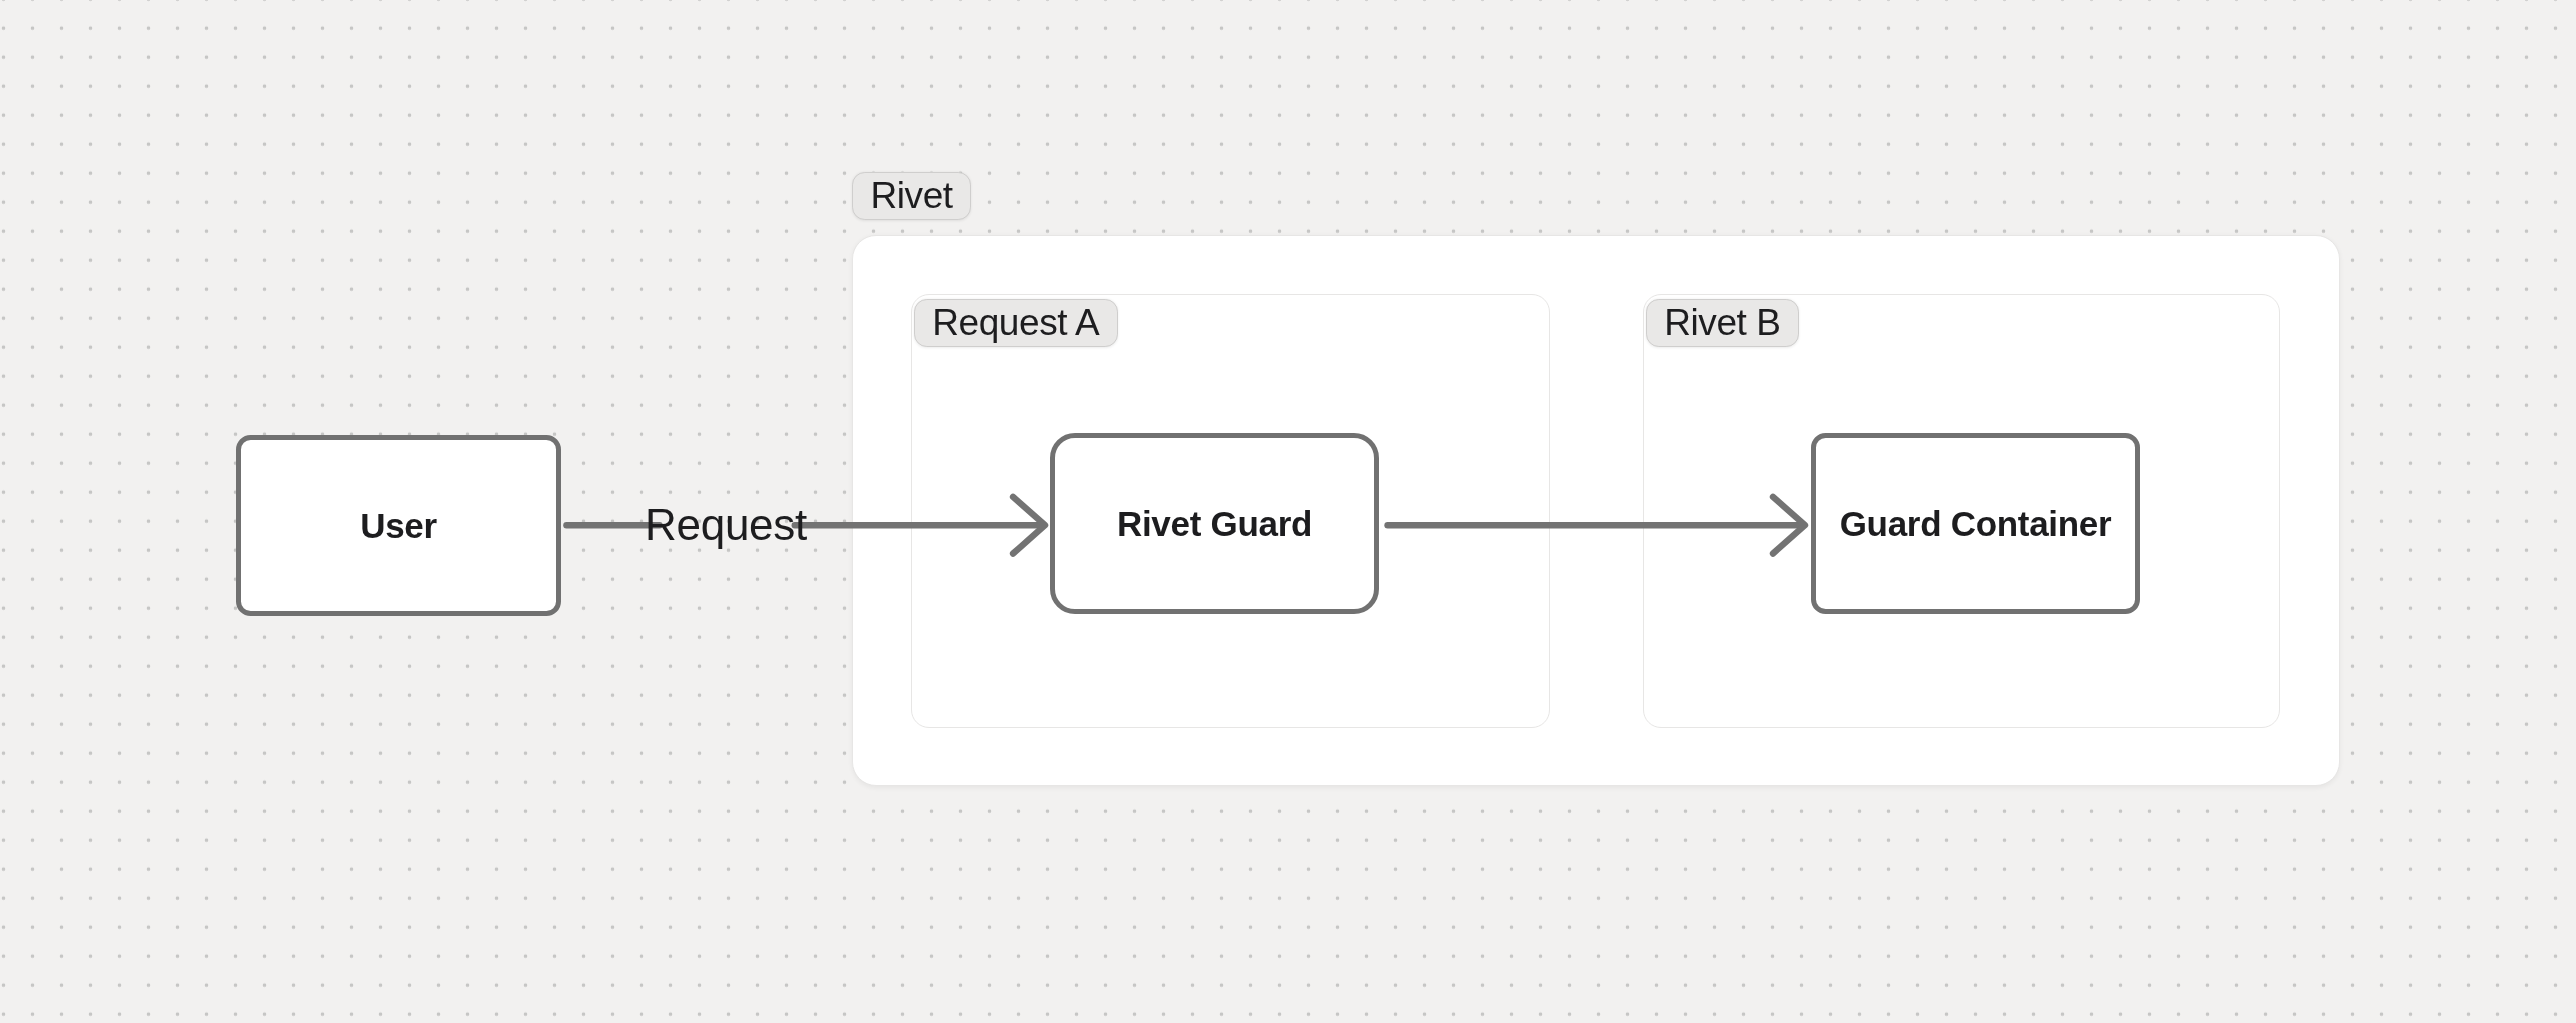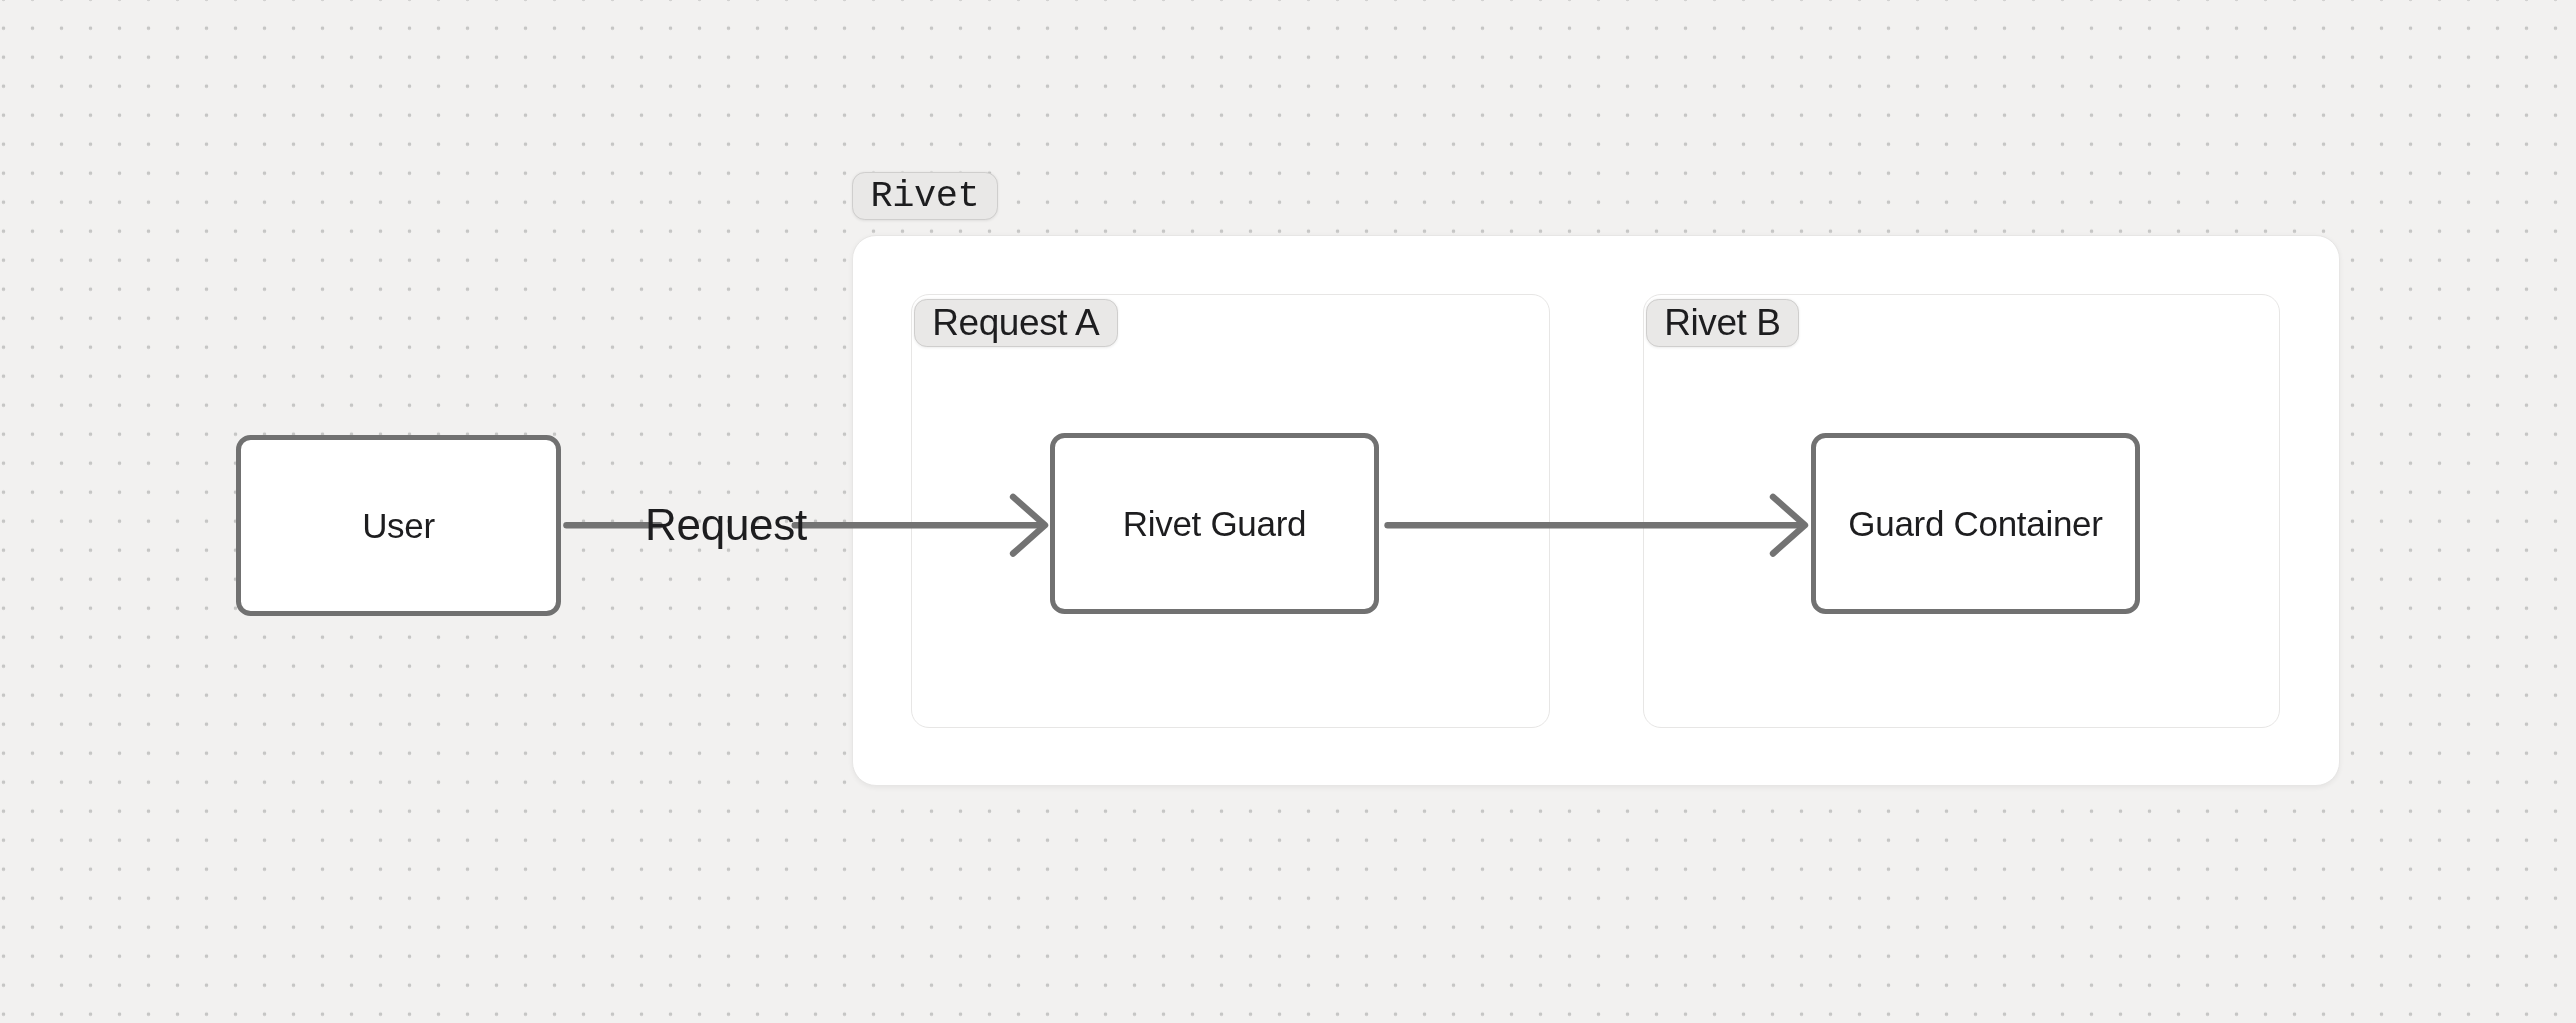--- a/index.html
+++ b/index.html
@@ -37,21 +37,21 @@
     background:var(--pill-bg);
     border:1.8px solid var(--pill-border);
     border-radius:12.8px;
     font-size:37px;
     font-weight:500;
     letter-spacing:-0.4px;
     white-space:nowrap;
     box-shadow:0 0.9px 2.7px rgba(0,0,0,0.08);
     z-index:4;
   }
-  .rivet-pill{left:852px;top:172px;font-family:Liberation Mono, monospace;}
+  .rivet-pill{left:852px;top:172px;}
   
   .group-rivet{
     position:absolute;
     left:852px;top:235px;
     width:1488px;height:551px;
     background:var(--surface);
     border:1.8px solid var(--group-border);
     border-radius:24px;
     box-shadow:0 1.8px 5.5px rgba(0,0,0,0.05);
     z-index:1;
@@ -72,26 +72,26 @@
     position:absolute;
     display:flex;align-items:center;justify-content:center;
     width:329px;height:181px;
     background:var(--surface);
     border:5.5px solid var(--node-border);
     border-radius:14.6px;
     z-index:3;
   }
   .node .node-label{
     font-size:35px;
-    font-weight:400;
+    font-weight:700;
     letter-spacing:-0.3px;
     white-space:nowrap;
   }
   .node-user{left:236px;top:435px;width:325px;}
-  .node-guard{left:138px;top:138px;}
+  .node-guard{left:138px;top:138px;border-radius:25px;}
   .node-container{left:167px;top:138px;}
   
   .edges{
     position:absolute;left:0;top:0;
     width:2576px;height:1023px;
     pointer-events:none;
     z-index:2;
   }
   .edge-label{
     position:absolute;

